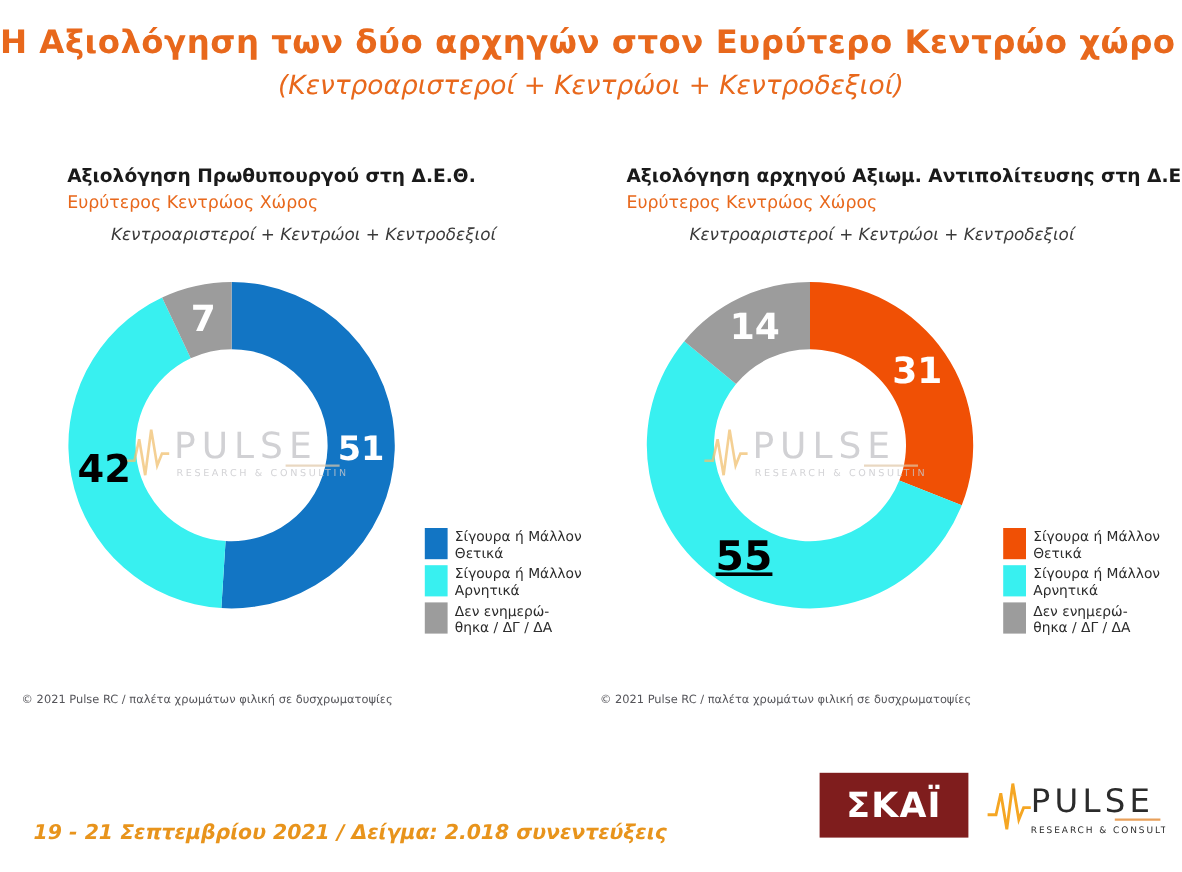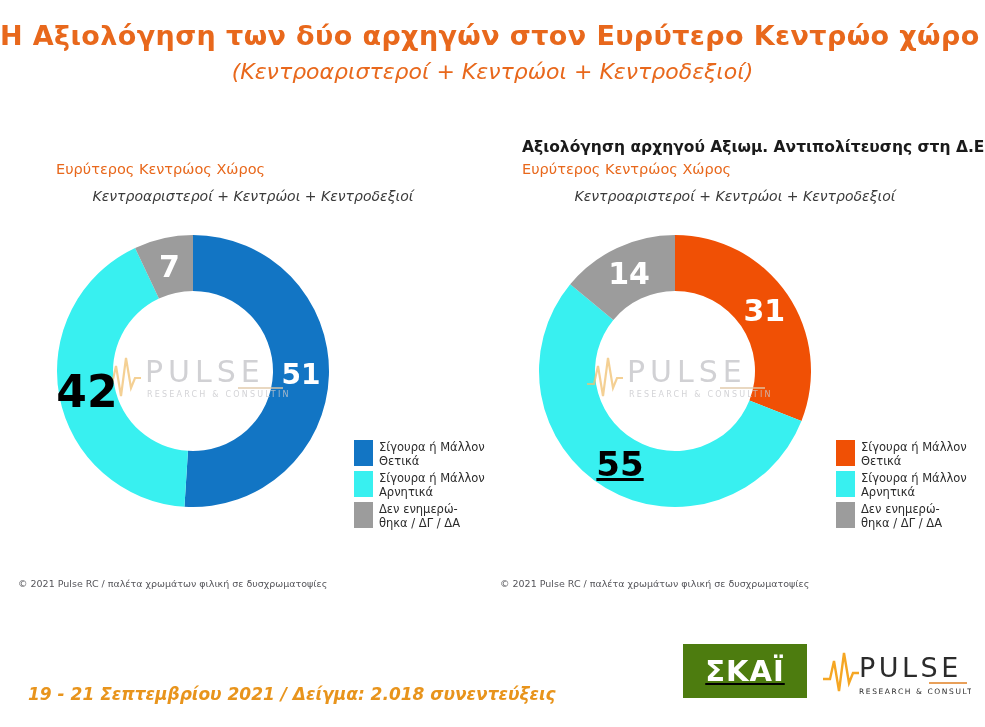--- a/index.html
+++ b/index.html
@@ -161,27 +161,26 @@
 
   .logos {
     position: absolute;
     right: 14px;
     top: 643px;
     display: flex;
     align-items: center;
     gap: 14px;
   }
   .skai-logo {
-    background: #4d7c0f;
+    background: #7f1d1d;
     width: 124px;
     height: 54px;
     display: flex;
     align-items: center;
     justify-content: center;
-    text-decoration: underline;
   }
   .skai-text {
     color: #ffffff;
     font-size: 29px;
     font-weight: bold;
     letter-spacing: 1px;
     font-family: "DejaVu Sans", "Liberation Sans", sans-serif;
   }
   .pulse-logo {
     position: relative;
@@ -189,41 +188,42 @@
     height: 56px;
   }
 </style>
 </head>
 <body>
 
 <div class="main-title">Η Αξιολόγηση των δύο αρχηγών στον Ευρύτερο Κεντρώο χώρο</div>
 <div class="main-subtitle">(Κεντροαριστεροί + Κεντρώοι + Κεντροδεξιοί)</div>
 
 <div class="panel panel-left">
+  <div class="panel-title">Αξιολόγηση Πρωθυπουργού στη Δ.Ε.Θ.</div>
   <div class="panel-subtitle">Ευρύτερος Κεντρώος Χώρος</div>
   <div class="panel-note">Κεντροαριστεροί + Κεντρώοι + Κεντροδεξιοί</div>
 
   <div class="donut-wrap">
     <svg class="donut-svg" width="290" height="290" viewBox="0 0 290 290">
       <g id="donut-0">
           <path d="M145,9 A136,136 0 1 1 136.4604893440134,280.73163506624496 L139.97675843765495,224.84213827426174 A80,80 0 1 0 145,65 Z" fill="#1275C4"></path>
           <path d="M136.4604893440134,280.73163506624496 A136,136 0 0 1 87.09401634714996,21.94352086462142 L110.9376566747941,72.61383580271848 A80,80 0 0 0 139.97675843765495,224.84213827426174 Z" fill="#38F0F0"></path>
           <path d="M87.09401634714996,21.94352086462142 A136,136 0 0 1 144.99999999999986,9 L144.99999999999991,65 A80,80 0 0 0 110.9376566747941,72.61383580271848 Z" fill="#9C9C9C"></path>
         </g>
     </svg>
     <div class="watermark">
       <svg width="185" height="60" viewBox="0 0 185 60">
         <path d="M2,40 L9,40 L13,22 L18,52 L23,14 L28,44 L32,34 L38,34" fill="none" stroke="#F0C070" stroke-width="2.2" opacity="0.75"></path>
         <text x="42" y="38" font-family="DejaVu Sans, sans-serif" font-size="30" letter-spacing="5" fill="#c9c9cd" opacity="0.85">PULSE</text>
         <text x="44" y="53" font-family="DejaVu Sans, sans-serif" font-size="8" letter-spacing="2.2" fill="#c9c9cd" opacity="0.8">RESEARCH &amp; CONSULTING</text>
         <line x1="135" y1="44" x2="180" y2="44" stroke="#E0C8A8" stroke-width="2" opacity="0.7"></line>
       </svg>
     </div>
     <div class="donut-label" id="dl-0-0" style="color: rgb(255, 255, 255); font-size: 28px; left: 252.947px; top: 148.392px; transform: translate(-50%, -50%);">51</div>
-    <div class="donut-label" id="dl-0-1" style="color: rgb(0, 0, 0); font-size: 44px; left: 38.913px; top: 165.237px; transform: translate(-50%, -50%);">42</div>
+    <div class="donut-label" id="dl-0-1" style="color: rgb(0, 0, 0); font-size: 32px; left: 38.913px; top: 165.237px; transform: translate(-50%, -50%);">42</div>
     <div class="donut-label" id="dl-0-2" style="color: rgb(255, 255, 255); font-size: 30px; left: 121.441px; top: 39.601px; transform: translate(-50%, -50%);">7</div>
   </div>
 
   <div class="legend">
     <div class="legend-row">
       <span class="legend-swatch" id="sw-0-0" style="background: rgb(18, 117, 196);"></span>
       <span class="legend-text">Σίγουρα ή Μάλλον
 Θετικά</span>
     </div>
     <div class="legend-row">

